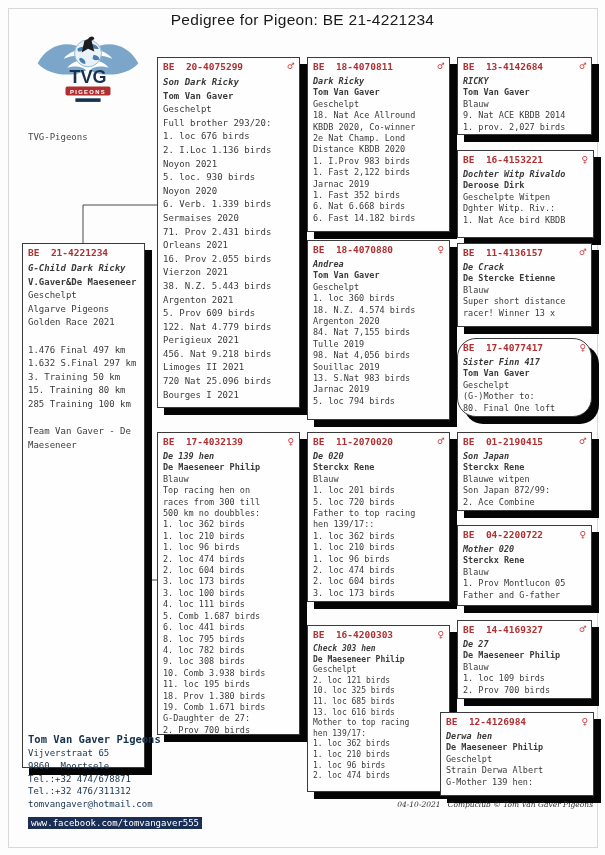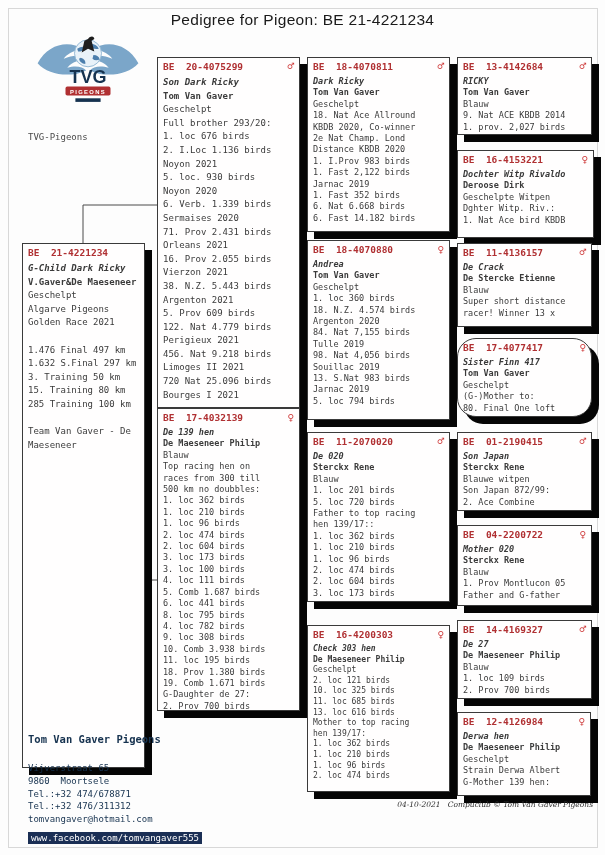--- a/index.html
+++ b/index.html
@@ -16,21 +16,21 @@
   .ph{display:flex;justify-content:space-between;align-items:baseline;color:#b03032;
       font-weight:bold;font-size:9.5px;white-space:pre;line-height:14px;margin-bottom:2px;}
   .sex{font-size:11px;color:#c33;}
   .pline{white-space:pre;}
   .pname{font-weight:bold;font-style:italic;}
   .pfanc{font-weight:bold;}
   .fs-m{font-size:9px;line-height:13.6px;}
   .fs-s{font-size:8.5px;line-height:11.4px;}
   .fs-xs{font-size:8px;line-height:10.6px;}
   .contact{position:absolute;left:28px;top:733px;color:#16324f;}
-  .contact-name{font-weight:bold;font-size:10.5px;margin-bottom:17px;white-space:pre;}
+  .contact-name{font-weight:bold;font-size:10.5px;margin-bottom:2px;white-space:pre;}
   .contact-line{font-size:9px;line-height:12.8px;white-space:pre;}
   .fb-bar{display:inline-block;margin-top:1px;background:#1b2f55;color:#fff;
           font-size:9px;padding:1px 3px;white-space:pre;}
   .footer-note{position:absolute;right:12px;top:800px;font-family:"DejaVu Serif",serif;
                font-style:italic;font-size:7.5px;color:#2e2e2e;white-space:pre;}
 </style>
 </head>
 <body>
 
 <div class="page">
@@ -121,21 +121,21 @@
         <div class="pline">38. N.Z. 5.443 birds</div>
         <div class="pline">Argenton 2021</div>
         <div class="pline">5. Prov 609 birds</div>
         <div class="pline">122. Nat 4.779 birds</div>
         <div class="pline">Perigieux 2021</div>
         <div class="pline">456. Nat 9.218 birds</div>
         <div class="pline">Limoges II 2021</div>
         <div class="pline">720 Nat 25.096 birds</div>
         <div class="pline">Bourges I 2021</div>
       </div>
-      <div class="pbox fs-s" style="left: 157px; top: 408px; width: 143px; height: 303px;">
+      <div class="pbox fs-s" style="left: 157px; top: 432px; width: 143px; height: 303px;">
         <div class="ph"><span>BE  17-4032139</span><span class="sex">♀</span></div>
         <div class="pline pname">De 139 hen</div>
         <div class="pline pfanc">De Maeseneer Philip</div>
         <div class="pline">Blauw</div>
         <div class="pline">Top racing hen on</div>
         <div class="pline">races from 300 till</div>
         <div class="pline">500 km no doubbles:</div>
         <div class="pline">1. loc 362 birds</div>
         <div class="pline">1. loc 210 birds</div>
         <div class="pline">1. loc 96 birds</div>
@@ -269,21 +269,21 @@
         <div class="pline">Father and G-father</div>
       </div>
       <div class="pbox fs-s" style="left: 457px; top: 620px; width: 135px; height: 79px;">
         <div class="ph"><span>BE  14-4169327</span><span class="sex">♂</span></div>
         <div class="pline pname">De 27</div>
         <div class="pline pfanc">De Maeseneer Philip</div>
         <div class="pline">Blauw</div>
         <div class="pline">1. loc 109 birds</div>
         <div class="pline">2. Prov 700 birds</div>
       </div>
-      <div class="pbox fs-s" style="left: 457px; top: 712px; width: 134px; height: 84px;">
+      <div class="pbox fs-s" style="left: 440px; top: 712px; width: 154px; height: 84px;">
         <div class="ph"><span>BE  12-4126984</span><span class="sex">♀</span></div>
         <div class="pline pname">Derwa hen</div>
         <div class="pline pfanc">De Maeseneer Philip</div>
         <div class="pline">Geschelpt</div>
         <div class="pline">Strain Derwa Albert</div>
         <div class="pline">G-Mother 139 hen:</div>
       </div>
     </div>
 
   <div class="contact">

